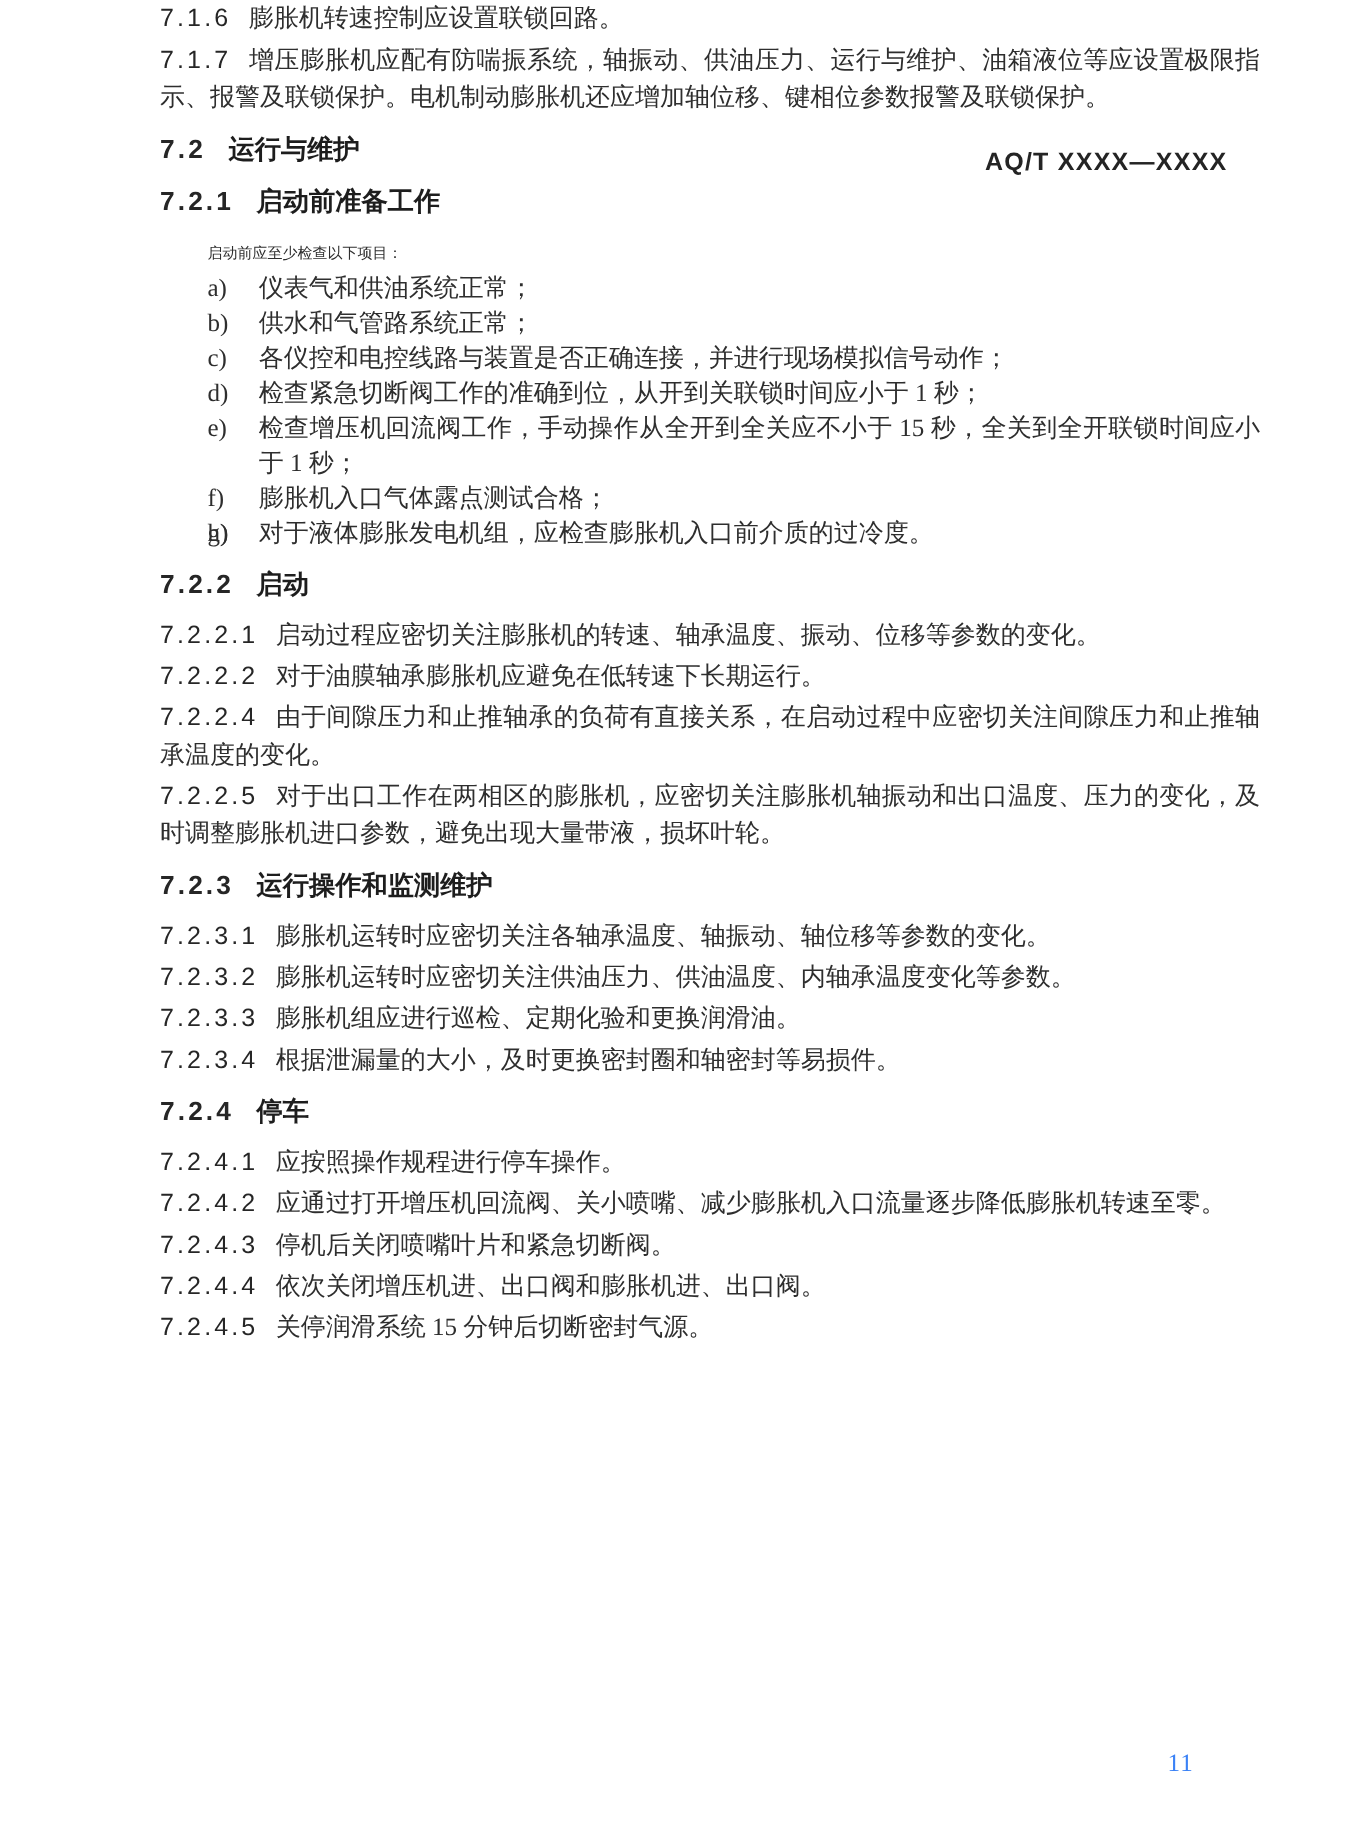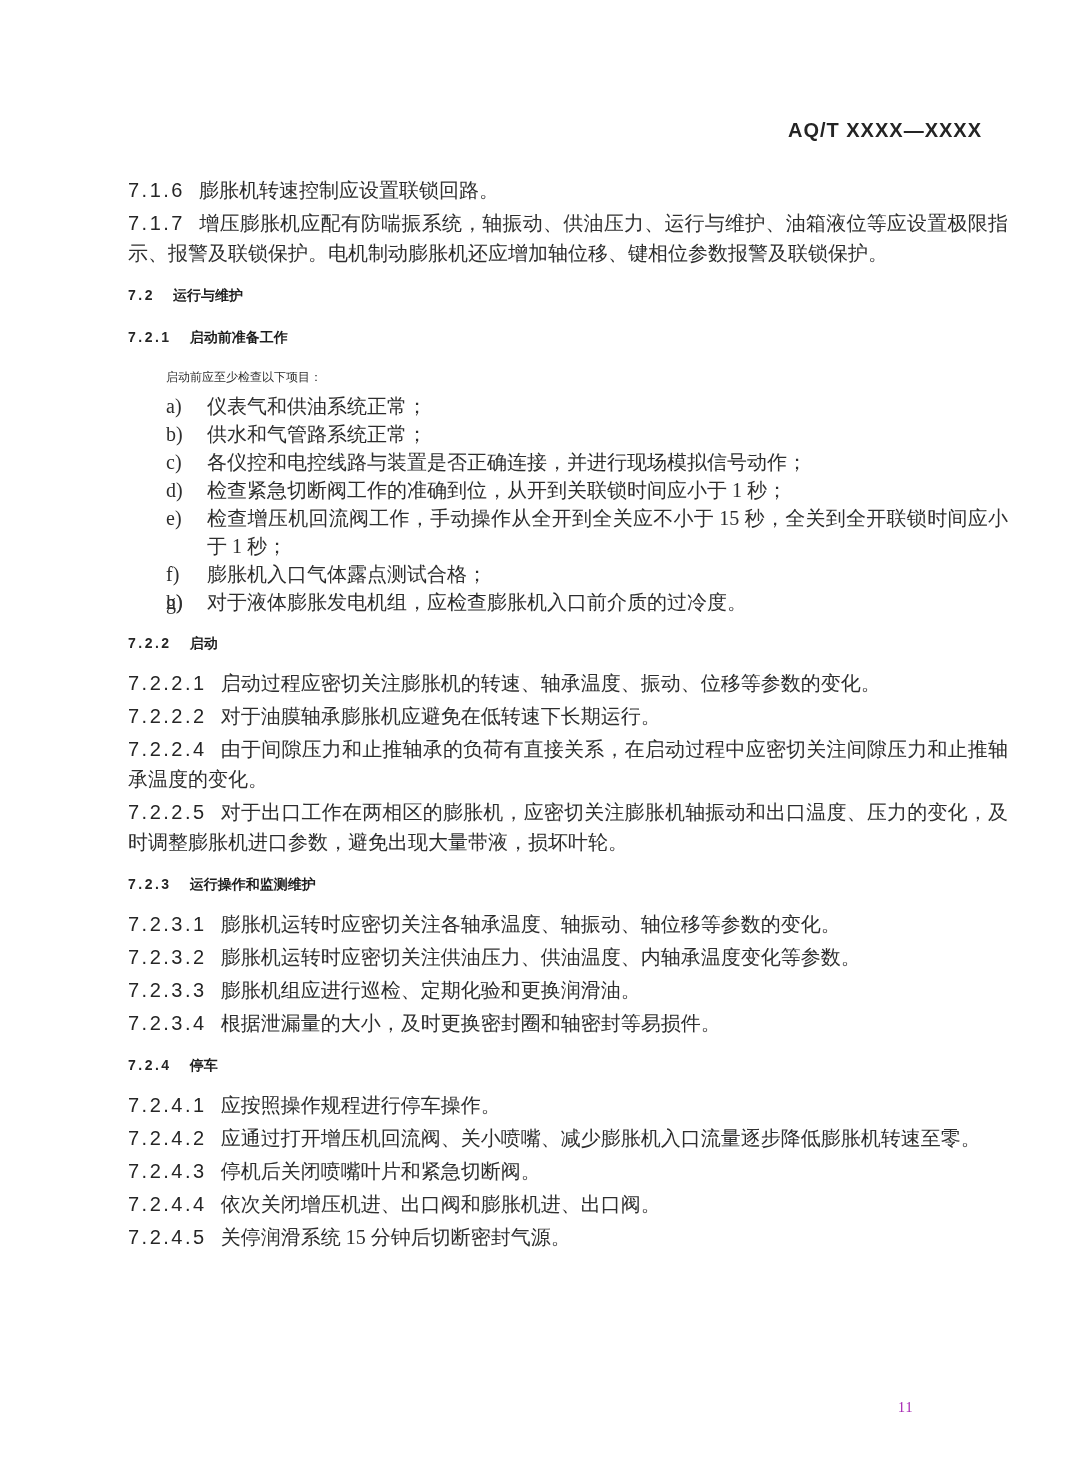--- a/index.html
+++ b/index.html
@@ -24,39 +24,38 @@
     font-size: 20px;
     letter-spacing: 1px;
     color: #242424;
     white-space: nowrap;
   }
   .content {
     position: absolute;
     left: 128px;
     top: 0;
     width: 880px;
-    padding-top: 175px;
   }
   .clause {
     font-size: 20px;
     line-height: 30px;
     text-align: justify;
     margin: 3px 0;
     color: #2e2e2e;
   }
   .content > .clause:first-child { margin-top: 0; }
   .num {
     font-family: "Liberation Sans", "DejaVu Sans", sans-serif;
     letter-spacing: 2.5px;
     margin-right: 14px;
     color: #262626;
     white-space: nowrap;
   }
   .heading {
-    font-size: 14px;
+    font-size: 21px;
     line-height: 30px;
     font-weight: 700;
     font-family: "Liberation Sans", "DejaVu Sans", sans-serif;
     margin: 12px 0 10px;
     color: #1d1d1d;
   }
   .heading .num {
     margin-right: 18px;
     font-weight: 600;
   }
@@ -75,23 +74,23 @@
     color: #2e2e2e;
   }
   .list-item .marker {
     position: absolute;
     left: 38px;
     top: 0;
   }
   .footer-pagenum {
     position: absolute;
     top: 1400px;
-    left: 898px;
-    font-size: 14px;
-    color: #a21caf;
+    left: 934px;
+    font-size: 20px;
+    color: #3b82f6;
     letter-spacing: 1px;
   }
 </style>
 </head>
 <body>
 
 <div class="page-header">AQ/T XXXX—XXXX</div>
 
 <div class="content">
 

